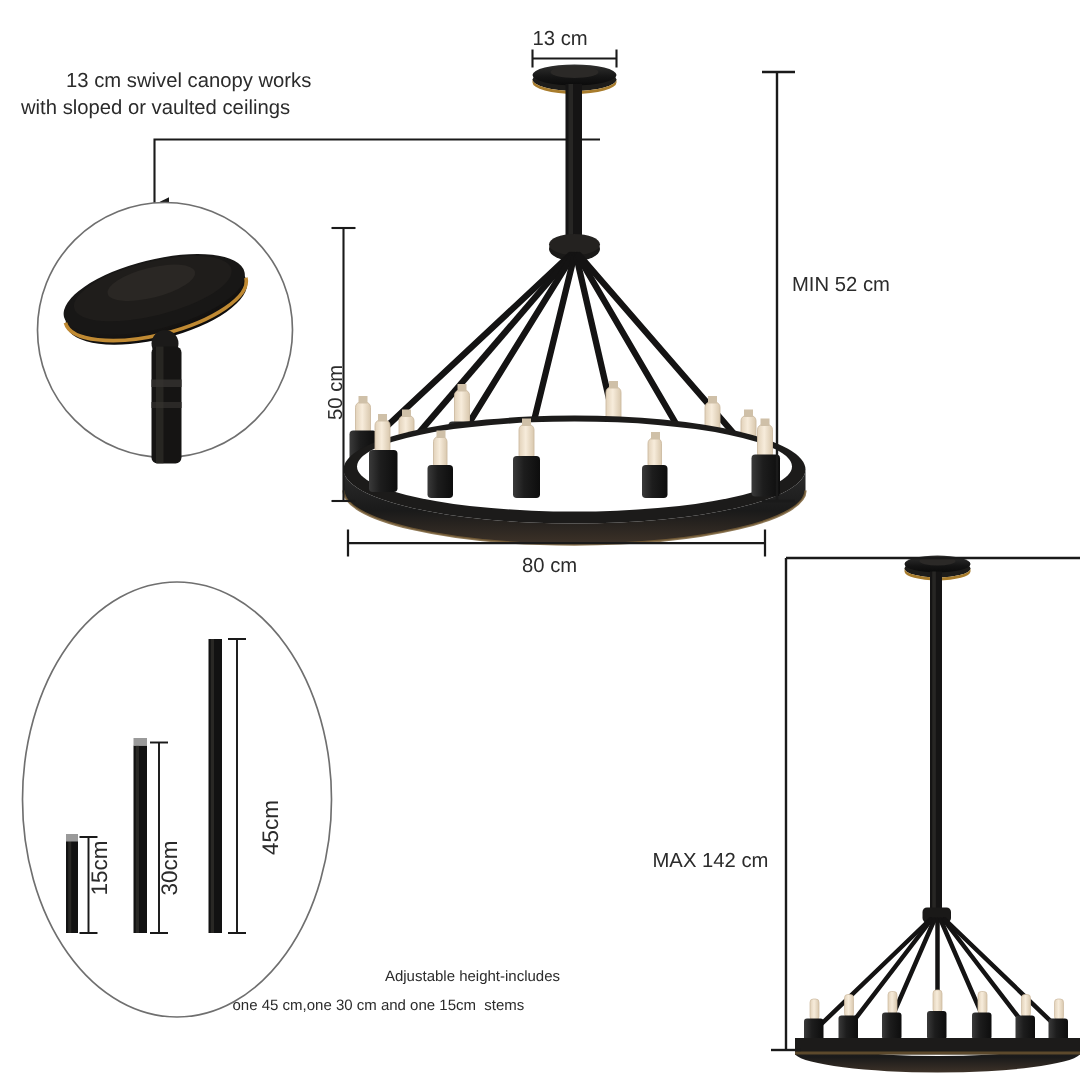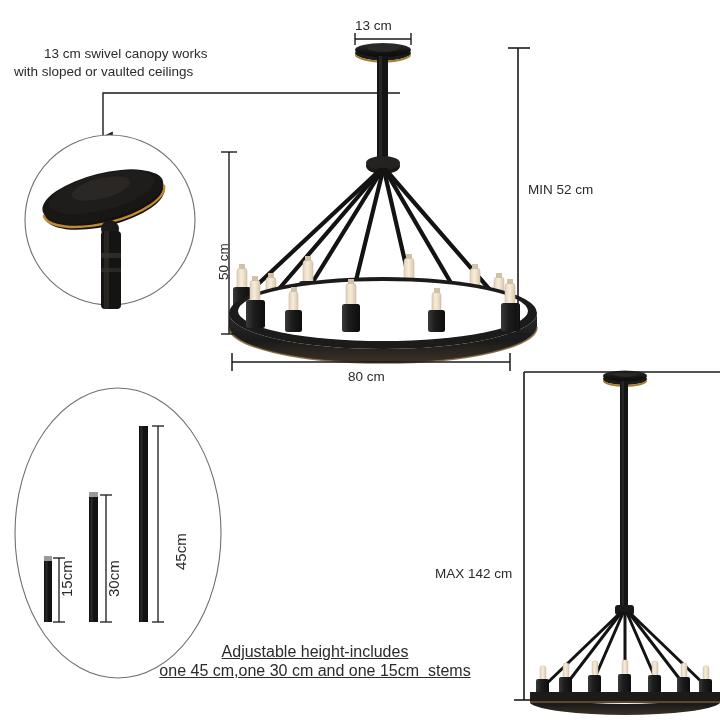--- a/index.html
+++ b/index.html
@@ -3,21 +3,21 @@
 <meta charset="utf-8">
 <style>
   html,body{margin:0;padding:0;background:#ffffff;}
   body{width:720px;height:720px;position:relative;overflow:hidden;
        font-family:"Liberation Sans","DejaVu Sans",sans-serif;color:#1a1a1a;}
   .stage{position:absolute;inset:0;width:720px;height:720px;}
   .txt{position:absolute;white-space:pre;color:#2b2b2b;}
   .callout-text{font-size:13.5px;line-height:17px;}
   .dimlabel{font-size:13.5px;}
   .stemlabel{font-size:15px;letter-spacing:0px;}
-  .caption{font-size:16px;line-height:19px;text-align:center;text-decoration:underline;}
+  .caption{font-size:10px;line-height:19px;text-align:center;}
   svg{position:absolute;left:0;top:0;overflow:visible;}
   .vrot{transform:rotate(-90deg);transform-origin:left top;}
 </style>
 </head>
 <body>
 
 <div class="stage">
 
   <svg width="720" height="720" viewBox="0 0 720 720">
     <defs>
@@ -309,15 +309,15 @@
 
   <div class="txt dimlabel" style="left:348px;top:369px;">80 cm</div>
 
   <div class="txt dimlabel" style="left:435px;top:538px;margin-top:28px;">MAX 142 cm</div>
 
   <div class="txt stemlabel vrot" style="left:58px;top:597px;">15cm</div>
   <div class="txt stemlabel vrot" style="left:105px;top:597px;">30cm</div>
   <div class="txt stemlabel vrot" style="left:172px;top:570px;">45cm</div>
 
   <div class="txt caption" style="left:165px;top:642px;width:300px;text-align:center;">Adjustable height-includes</div>
-  <div class="txt caption" style="left:155px;top:661px;width:320px;text-align:center;">one 45 cm,one 30 cm and one 15cm  stems</div>
+  <div class="txt caption" style="left:155px;top:661px;width:320px;text-align:left;">one 45 cm,one 30 cm and one 15cm  stems</div>
 
 </div>
 
 </body></html>

